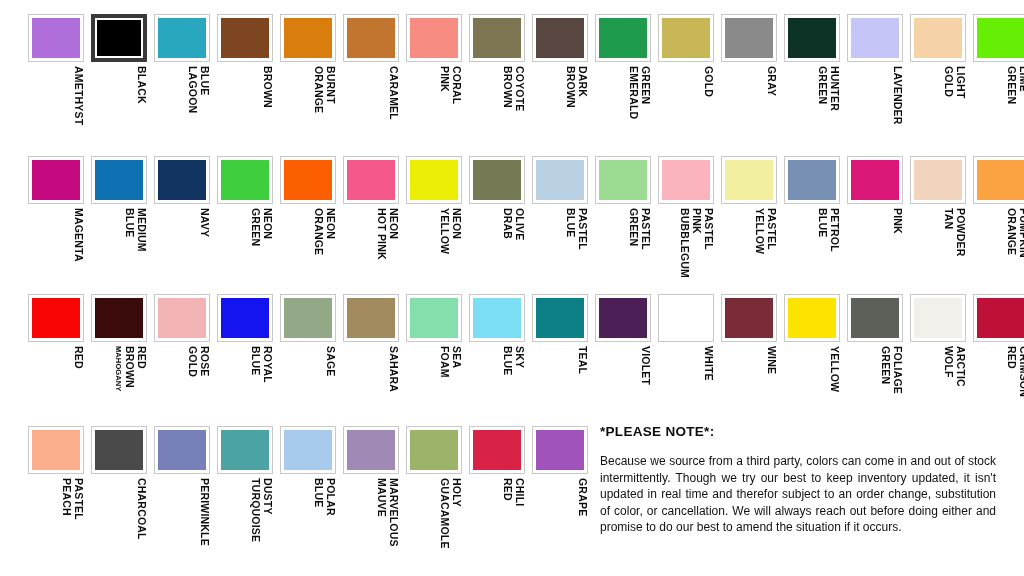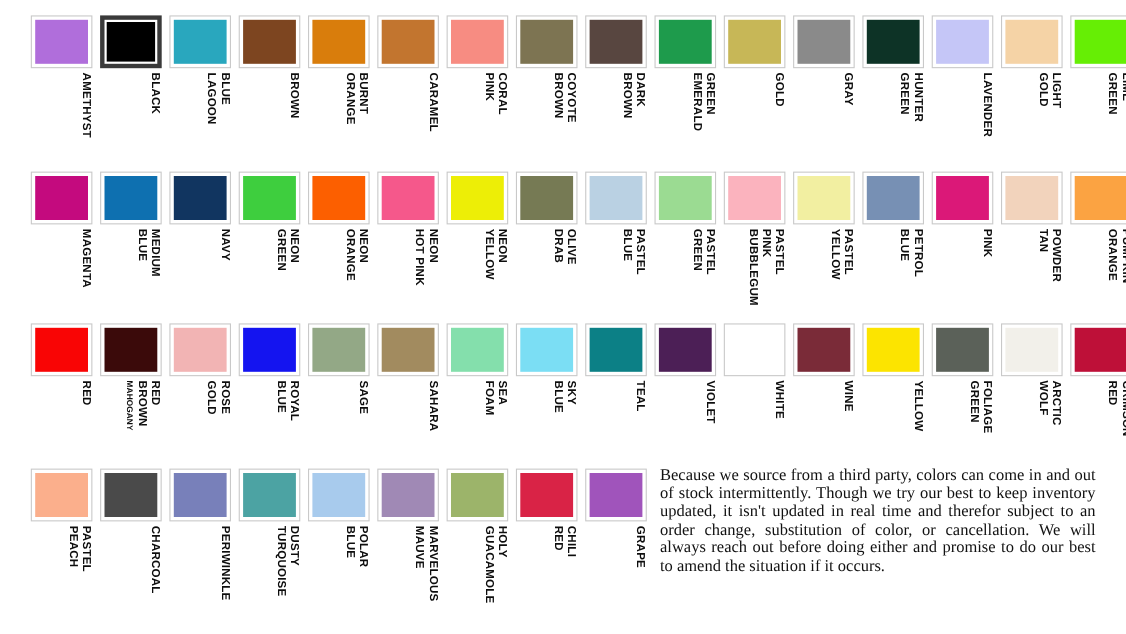--- a/index.html
+++ b/index.html
@@ -95,22 +95,22 @@
   }
   #note .note-title {
     font-family: "Liberation Sans", "DejaVu Sans", sans-serif;
     font-weight: bold;
     font-size: 13.5px;
     letter-spacing: 0.3px;
     color: #0d0d0d;
     margin-bottom: 14px;
   }
   #note .note-body {
-    font-family: Liberation Serif, serif;
-    font-size: 15px;
+    font-family: Liberation Sans, sans-serif;
+    font-size: 12px;
     line-height: 16.5px;
     color: #111111;
     text-align: justify;
   }
 </style>
 </head>
 <body>
 
 <div id="sheet">
   <div id="grid">
@@ -726,15 +726,16 @@
           <div class="label">
             <div class="stack">
               <span class="word">GRAPE</span>
             </div>
           </div>
         </div>
       </div>
     </div>
 
   <div id="note">
+    <div class="note-title">*PLEASE NOTE*:</div>
     <div class="note-body">Because we source from a third party, colors can come in and out of stock intermittently. Though we try our best to keep inventory updated, it isn't updated in real time and therefor subject to an order change, substitution of color, or cancellation. We will always reach out before doing either and promise to do our best to amend the situation if it occurs.</div>
   </div>
 </div>
 
 </body></html>

